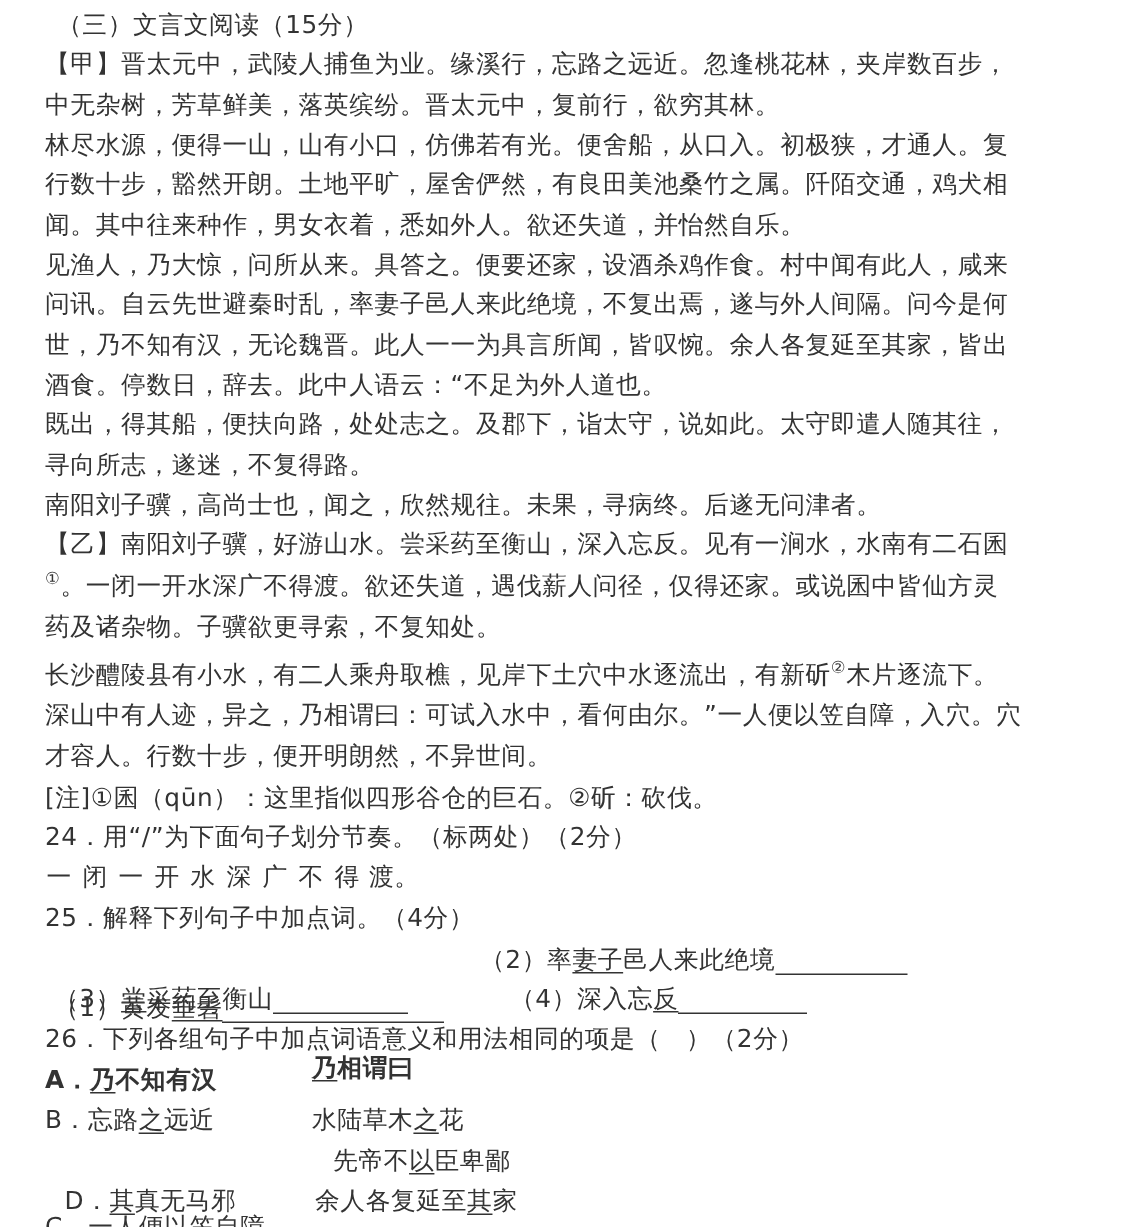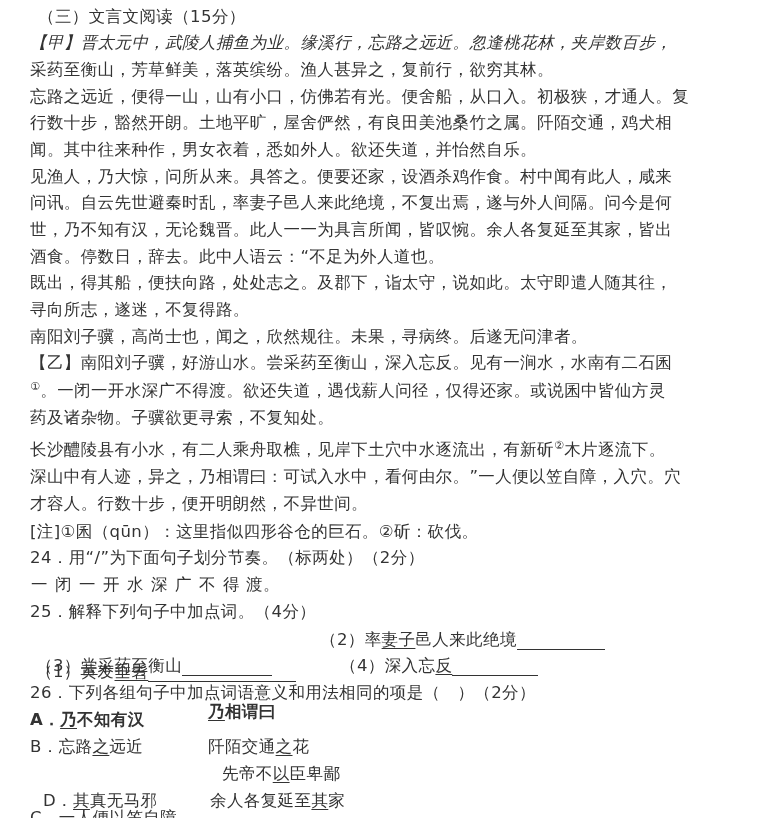--- a/index.html
+++ b/index.html
@@ -45,23 +45,23 @@
       display: inline-block;
       width: 19px;
       margin-right: 5px;
     }
   </style>
 </head>
 <body>
 
 <div class="line" style="top:4px;left:38px;">（三）文言文阅读（15分）</div>
 
-<div class="line" style="top:30px;font-style:italic;"><span>【甲】</span><span>晋太元中，武陵人捕鱼为业。缘溪行，忘路之远近。忽逢桃花林，夹岸数百步，</span></div>
-<div class="line" style="top:57px;">采药至衡山，芳草鲜美，落英缤纷。渔人甚异之，复前行，欲穷其林。</div>
-<div class="line" style="top:84px;">忘路之远近，便得一山，山有小口，仿佛若有光。便舍船，从口入。初极狭，才通人。复</div>
+<div class="line" style="top:30px;"><span>【甲】</span><span>晋太元中，武陵人捕鱼为业。缘溪行，忘路之远近。忽逢桃花林，夹岸数百步，</span></div>
+<div class="line" style="top:57px;">中无杂树，芳草鲜美，落英缤纷。晋太元中，复前行，欲穷其林。</div>
+<div class="line" style="top:84px;">林尽水源，便得一山，山有小口，仿佛若有光。便舍船，从口入。初极狭，才通人。复</div>
 <div class="line" style="top:110px;">行数十步，豁然开朗。土地平旷，屋舍俨然，有良田美池桑竹之属。阡陌交通，鸡犬相</div>
 <div class="line" style="top:137px;">闻。其中往来种作，男女衣着，悉如外人。欲还失道，并怡然自乐。</div>
 <div class="line" style="top:164px;">见渔人，乃大惊，问所从来。具答之。便要还家，设酒杀鸡作食。村中闻有此人，咸来</div>
 <div class="line" style="top:190px;">问讯。自云先世避秦时乱，率妻子邑人来此绝境，不复出焉，遂与外人间隔。问今是何</div>
 <div class="line" style="top:217px;">世，乃不知有汉，无论魏晋。此人一一为具言所闻，皆叹惋。余人各复延至其家，皆出</div>
 <div class="line" style="top:244px;">酒食。停数日，辞去。此中人语云：“不足为外人道也。</div>
 <div class="line" style="top:270px;">既出，得其船，便扶向路，处处志之。及郡下，诣太守，说如此。太守即遣人随其往，</div>
 <div class="line" style="top:297px;">寻向所志，遂迷，不复得路。</div>
 <div class="line" style="top:324px;">南阳刘子骥，高尚士也，闻之，欣然规往。未果，寻病终。后遂无问津者。</div>
 
@@ -99,21 +99,21 @@
   <span>A．</span><span></span><span class="dot">乃</span><span>不知有汉</span>
 </div>
 <div class="line" style="top:699px;left:208px;font-weight:bold;">
   <span></span><span class="dot">乃</span><span>相谓曰</span>
 </div>
 
 <div class="line" style="top:734px;">
   <span>B．</span><span>忘路</span><span class="dot">之</span><span>远近</span>
 </div>
 <div class="line" style="top:734px;left:208px;">
-  <span>阡陌交通</span><span class="dot">之</span><span>花</span>
+  <span>水陆草木</span><span class="dot">之</span><span>花</span>
 </div>
 
 <div class="line" style="top:761px;margin-top:44px;">
   <span>C．</span><span>一人便</span><span class="dot">以</span><span>笠自障</span>
 </div>
 <div class="line" style="top:761px;left:222px;">
   <span>先帝不</span><span class="dot">以</span><span>臣卑鄙</span>
 </div>
 
 <div class="line" style="top:788px;margin-left:13px;">

